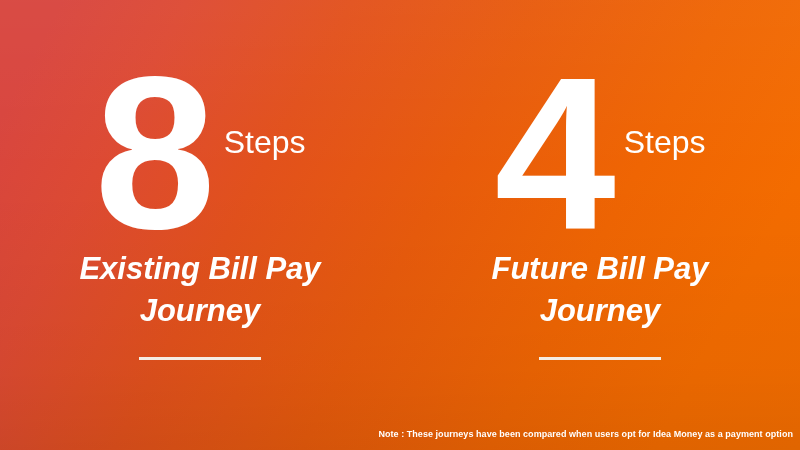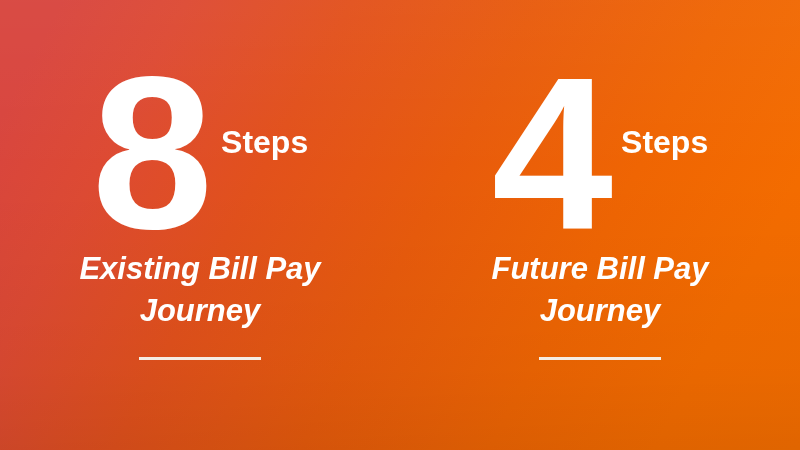--- a/index.html
+++ b/index.html
@@ -68,21 +68,21 @@
   .metric-number {
     font-size: 218px;
     font-weight: bold;
     color: #ffffff;
     line-height: 1;
     letter-spacing: -4px;
     white-space: nowrap;
   }
   .metric-unit {
     font-size: 32px;
-    font-weight: bold;
+    font-weight: normal;
     color: #ffffff;
     line-height: 1;
     margin-left: 12px;
     position: relative;
     top: -75px;
     white-space: nowrap;
   }
 
   .journey-title {
     position: absolute;
@@ -149,14 +149,15 @@
       </div>
       <div class="journey-title">
         <span class="line">Future Bill Pay</span>
         <span class="line">Journey</span>
       </div>
       <div class="rule"></div>
     </div>
 
   </div>
 
+  <div class="note">Note : These journeys have been compared when users opt for Idea Money as a payment option</div>
 
 </div>
 
 </body></html>

